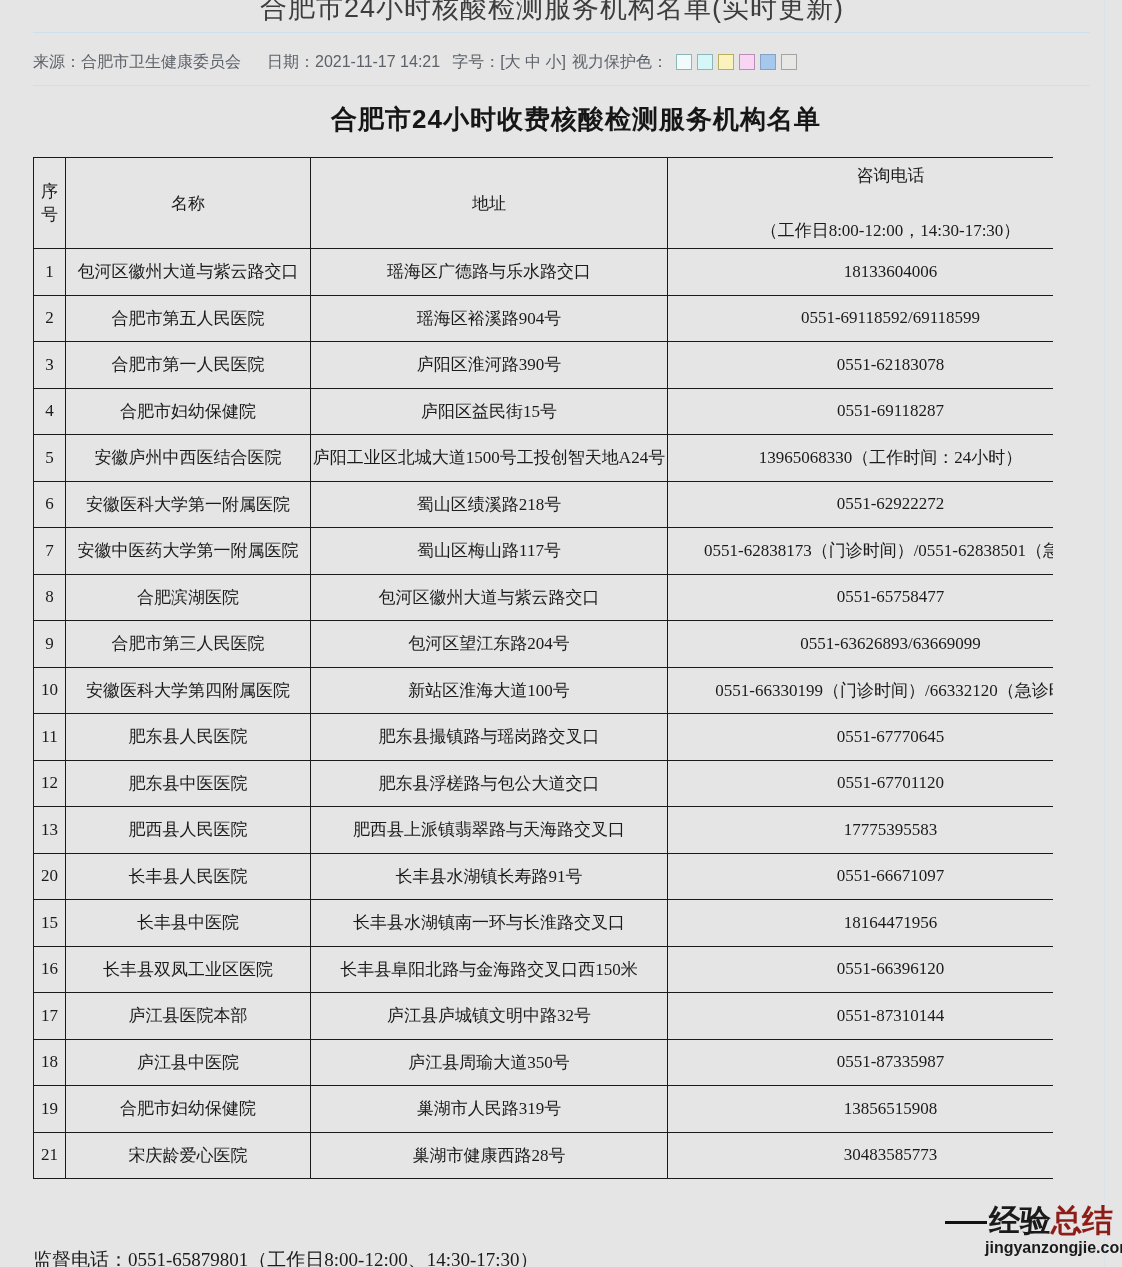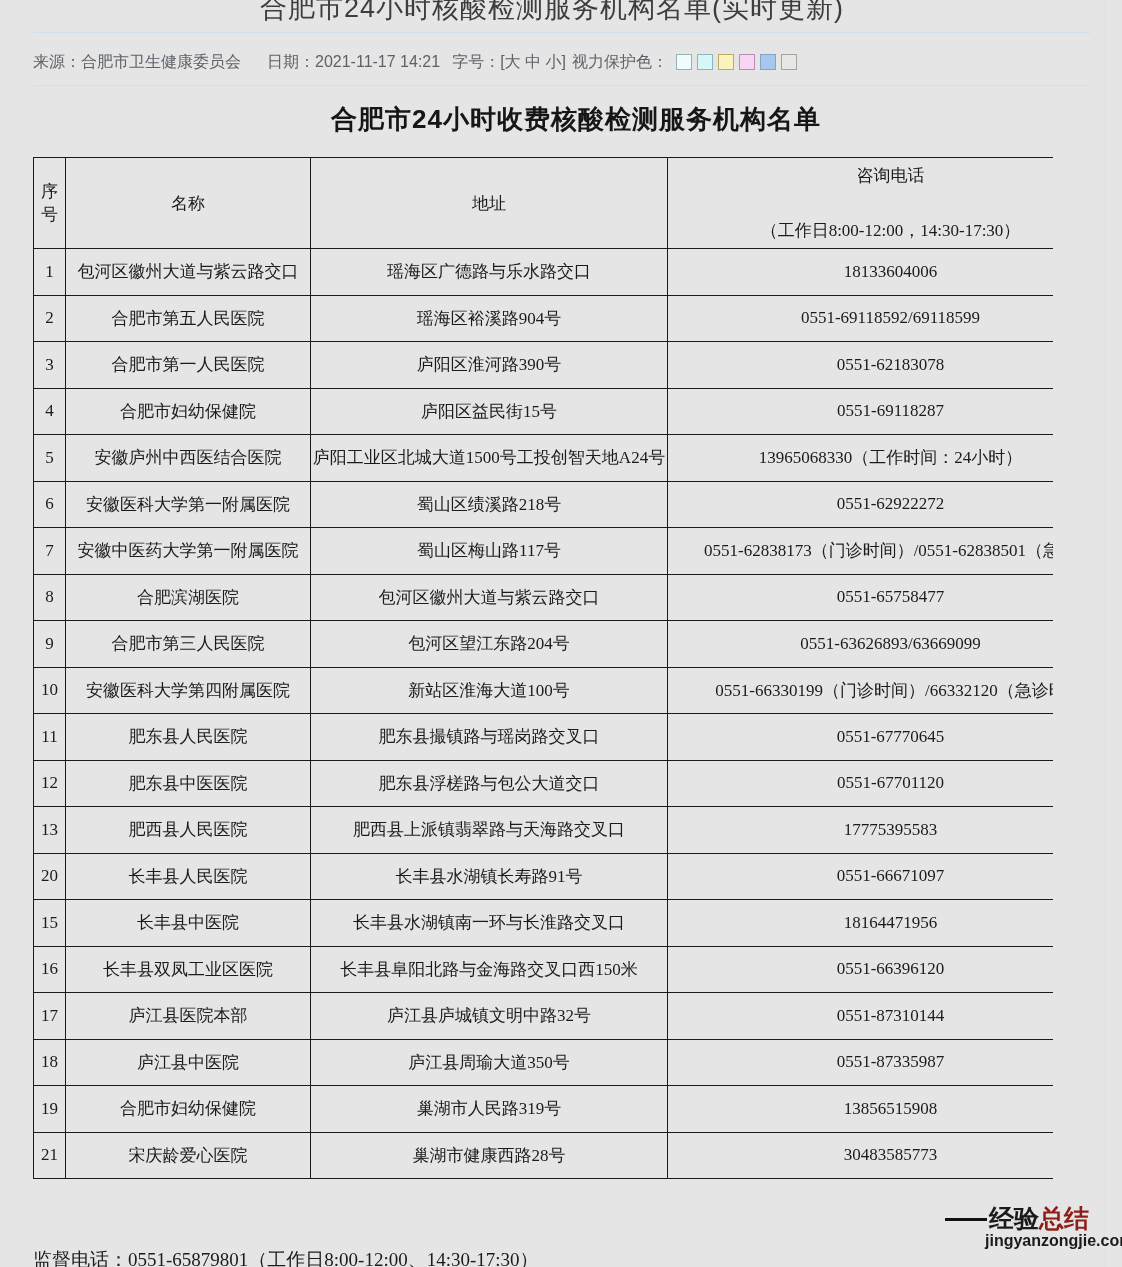--- a/index.html
+++ b/index.html
@@ -34,22 +34,22 @@
   table.list tbody td{height:45.5px;font-size:17px;}
   .phone-head{display:flex;flex-direction:column;align-items:center;justify-content:center;gap:32px;}
   td.phone{white-space:nowrap;}
 
   .supervision{position:absolute;left:33px;top:1247px;font-size:19px;color:#1b1b1b;
         font-family:"Liberation Serif","DejaVu Serif",serif;white-space:nowrap;}
 
   .edge-line{position:absolute;left:1104px;top:0;width:1px;height:1267px;background:#dde2e6;}
 
   .watermark{position:absolute;left:945px;top:1204px;width:170px;}
-  .wm-line1{display:flex;align-items:center;font-size:25px;font-weight:bold;color:#1a1a1a;
-        font-family:Liberation Serif, serif;line-height:1.2;}
+  .wm-line1{display:flex;align-items:center;font-size:31px;font-weight:bold;color:#1a1a1a;
+        font-family:Liberation Mono, monospace;line-height:1.2;}
   .wm-bar{display:inline-block;width:42px;height:3px;background:#111;margin-right:2px;}
   .wm-red{color:#8e1d17;}
   .wm-url{font-size:16px;font-weight:bold;color:#1a1a1a;margin-left:40px;margin-top:-2px;
         letter-spacing:0;font-family:"Liberation Sans","DejaVu Sans",sans-serif;}
 </style>
 </head>
 <body>
 
 <div class="page">
 

